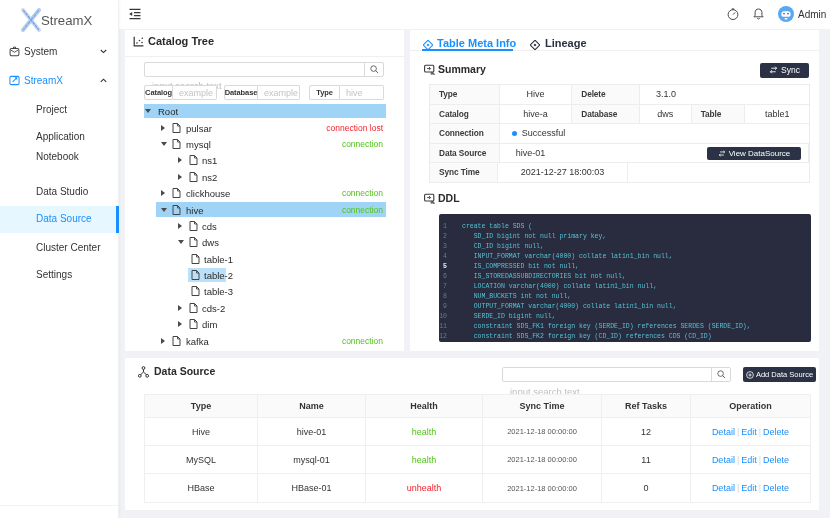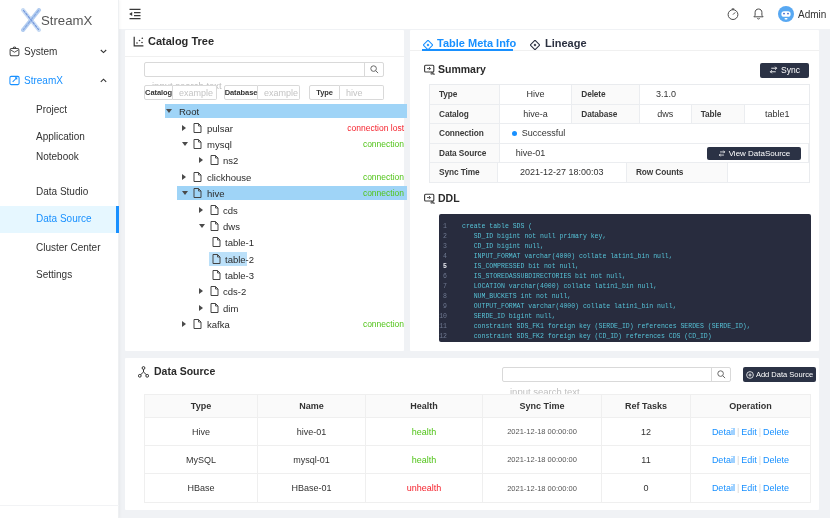--- a/index.html
+++ b/index.html
@@ -32,21 +32,21 @@
 #ct-title { position:absolute; left:23px; top:5px; font-size:11px; font-weight:bold; color:#2a2a2a; }
 #ct-divider { position:absolute; left:0; top:26px; width:279px; height:1px; background:#f0f0f0; }
 .search-box { position:absolute; border:1px solid #d9d9d9; border-radius:2px; background:#fff; }
 .search-box .ph { position:absolute; left:7px; top:50%; transform:translateY(-50%); font-size:9.5px; color:#bfbfbf;margin-top:16px; }
 .search-box .mag { position:absolute; right:0; top:0; bottom:0; width:19px; border-left:1px solid #d9d9d9; display:flex; align-items:center; justify-content:center; }
 .fgroup { position:absolute; display:flex; height:15px; }
 .fgroup .flabel { border:1px solid #d9d9d9; border-radius:2px 0 0 2px; font-size:7.5px; font-weight:bold; letter-spacing:-0.1px; color:#333; display:flex; align-items:center; justify-content:center; background:#fff; }
 .fgroup .finput { border:1px solid #d9d9d9; border-left:none; border-radius:0 2px 2px 0; font-size:9px; color:#c4c4c4; display:flex; align-items:center; padding-left:6px; background:#fff; }
 
 
-#tree { position:absolute; left:0; top:73px; width:279px;padding-left:21px; }
+#tree { position:absolute; left:0; top:73px; width:279px; }
 .trow { position:relative; height:16.4px; width:279px; }
 .thl { position:absolute; top:1px; bottom:1px; background:#9fd4f7; }
 .caret { position:absolute; top:50%; width:0; height:0; }
 .caret.open { border-left:3px solid transparent; border-right:3px solid transparent; border-top:4.2px solid #4a4a4a; margin-top:-2px; }
 .caret.closed { border-top:3px solid transparent; border-bottom:3px solid transparent; border-left:4.2px solid #4a4a4a; margin-top:-3px; }
 .ticon { position:absolute; top:50%; margin-top:-5px; width:9px; height:10px; }
 .tlabel { position:absolute; top:50%; transform:translateY(-50%); font-size:9.5px; color:#2a2a2a; }
 .tstatus { position:absolute; right:21px; top:50%; transform:translateY(-50%); font-size:8.5px; }
 .green { color:#52c41a; }
 .redst { color:#f5222d; }
@@ -211,20 +211,28 @@
         </svg>
         <span class="tlabel" style="left:61px">mysql</span>
         <span class="tstatus green">connection</span>
       </div>
       <div class="trow">
         <span class="caret closed" style="left:53px"></span>
         <svg class="ticon" style="left:64px" width="9" height="10" viewBox="0 0 9 10">
           <path d="M1,0.5 h4.5 L8,3 v6.5 h-7 Z" fill="none" stroke="#444" stroke-width="1"></path>
           <path d="M5.5,0.5 V3 H8" fill="none" stroke="#444" stroke-width="0.9"></path>
         </svg>
+        <span class="tlabel" style="left:77px">ns1</span>
+      </div>
+      <div class="trow">
+        <span class="caret closed" style="left:53px"></span>
+        <svg class="ticon" style="left:64px" width="9" height="10" viewBox="0 0 9 10">
+          <path d="M1,0.5 h4.5 L8,3 v6.5 h-7 Z" fill="none" stroke="#444" stroke-width="1"></path>
+          <path d="M5.5,0.5 V3 H8" fill="none" stroke="#444" stroke-width="0.9"></path>
+        </svg>
         <span class="tlabel" style="left:77px">ns2</span>
       </div>
       <div class="trow">
         <span class="caret closed" style="left:36px"></span>
         <svg class="ticon" style="left:47px" width="9" height="10" viewBox="0 0 9 10">
           <path d="M1,0.5 h4.5 L8,3 v6.5 h-7 Z" fill="none" stroke="#444" stroke-width="1"></path>
           <path d="M5.5,0.5 V3 H8" fill="none" stroke="#444" stroke-width="0.9"></path>
         </svg>
         <span class="tlabel" style="left:61px">clickhouse</span>
         <span class="tstatus green">connection</span>
@@ -361,21 +369,20 @@
       <div class="dark-btn" style="left:277px;top:3px;width:94px;height:13.5px;font-size:8px">
         <svg width="8" height="7" viewBox="0 0 10 9" style="margin-right:3px">
             <path d="M2.5,2.5 h6 M6.8,0.8 l1.7,1.7 -1.7,1.7 M7.5,6.5 h-6 M3.2,4.8 L1.5,6.5 l1.7,1.7" stroke="#fff" stroke-width="1" fill="none"></path>
           </svg>
         View DataSource
       </div>
     </div>
     <div class="drow">
       <div class="dcell dlabel" style="width:68px">Sync Time</div>
       <div class="dcell" style="width:130px">2021-12-27 18:00:03</div>
-      <div class="dcell dlabel" style="width:102px">Row Counts</div>
       <div class="dcell" style="width:81px"></div>
     </div>
   </div>
 
   <svg class="abs" style="left:14px;top:163px" width="11" height="11" viewBox="0 0 11 11">
     <rect x="0.6" y="1.2" width="9.2" height="6.8" rx="1" fill="none" stroke="#3a3a3a" stroke-width="1.1"></rect>
     <path d="M3,4.6 h3.4 M5,3 l1.6,1.6 L5,6.2" fill="none" stroke="#3a3a3a" stroke-width="0.9"></path>
     <circle cx="7.8" cy="9.3" r="0.9" fill="none" stroke="#3a3a3a" stroke-width="0.8"></circle>
     <path d="M9.2,8.2 l-2,2.2" stroke="#3a3a3a" stroke-width="0.8"></path>
     <circle cx="9.7" cy="10.2" r="0.7" fill="none" stroke="#3a3a3a" stroke-width="0.8"></circle>

